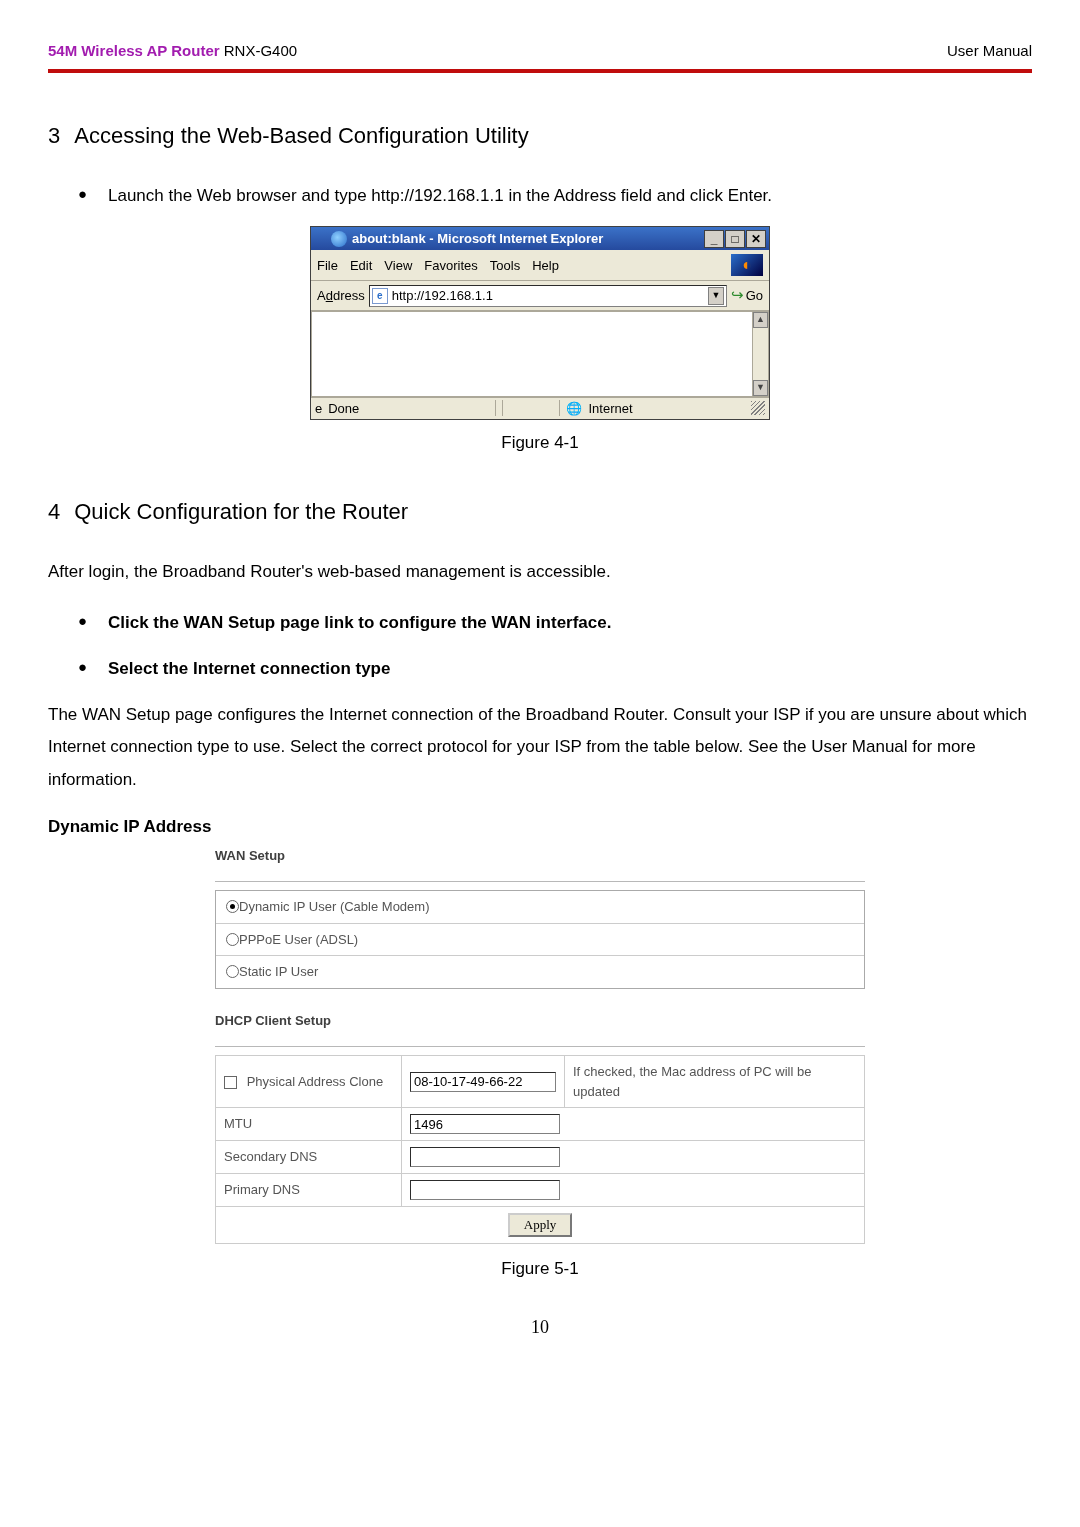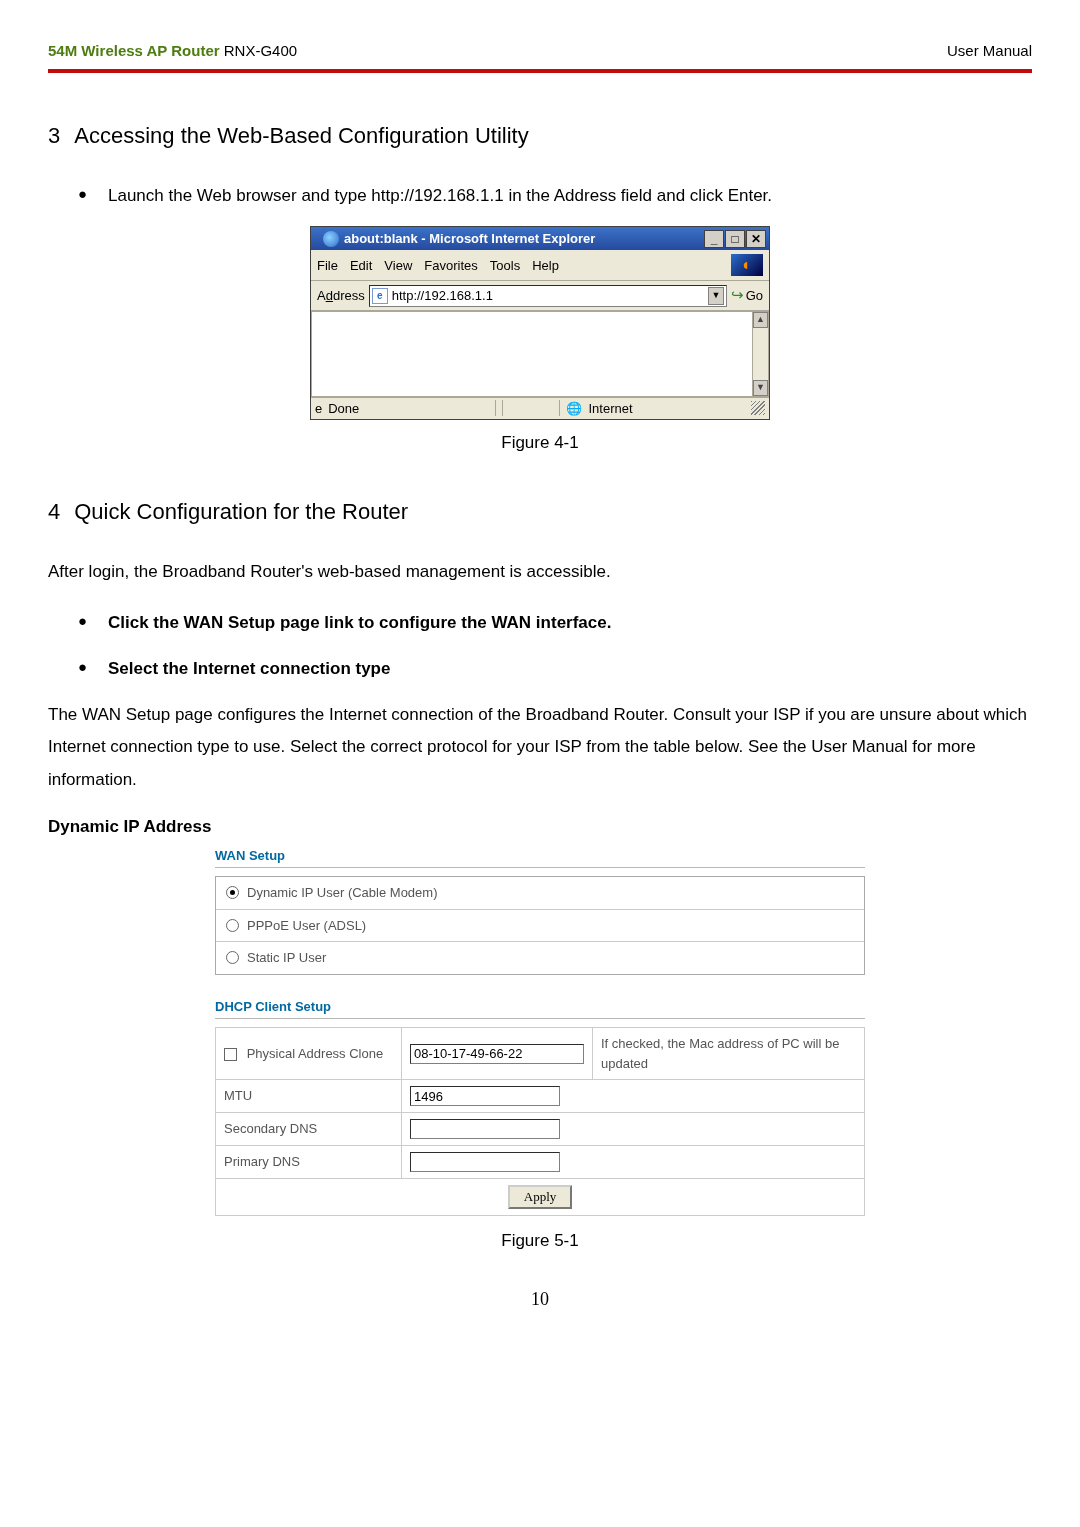--- a/index.html
+++ b/index.html
@@ -12,21 +12,21 @@
     margin: 0 auto;
     padding: 40px 48px 60px 48px;
     line-height: 1.5;
   }
   .page-header {
     display: flex;
     justify-content: space-between;
     font-size: 15px;
     padding-bottom: 4px;
   }
-  .page-header .left .red { color: #4d7c0f; font-weight: bold; }
+  .page-header .left .red { color: #a21caf; font-weight: bold; }
   .divider-red {
     height: 4px;
     background: #c00c0c;
     margin-top: 2px;
     margin-bottom: 46px;
   }
   h2.section {
     font-size: 22px;
     font-weight: normal;
     margin-bottom: 28px;
@@ -60,21 +60,21 @@
     border: 1px solid #404040;
     background: #ece9d8;
     font-family: Tahoma, Arial, sans-serif;
     font-size: 13px;
   }
   .ie-title {
     background: linear-gradient(to bottom, #3b72c8, #254a9e);
     color: #fff;
     display: flex;
     align-items: center;
-    padding: 2px 3px 2px 12px;
+    padding: 2px 3px 2px 20px;
     font-weight: bold;
     font-size: 13px;
   }
   .ie-title .ie-icon-e {
     width: 16px; height: 16px;
     background: radial-gradient(circle at 40% 40%, #8fd0ff, #2a6eca);
     border-radius: 50%;
     margin-right: 5px;
     display:inline-block;
   }
@@ -174,35 +174,34 @@
   
   .wan-fig {
     width: 650px;
     margin: 6px auto 12px auto;
     font-family: Tahoma, Arial, sans-serif;
     font-size: 13px;
     color: #555;
   }
   .wan-title {
     font-weight: bold;
-    color: #0369a1;
-    padding-bottom: 2px;
+    color: #404040;
+    padding-bottom: 16px;
     border-bottom: 1px solid #b8b8b8;
     margin-bottom: 8px;
   }
   .wan-box {
     border: 1px solid #aaa;
     background:#fff;
   }
   .wan-row {
     padding: 6px 10px;
     border-bottom: 1px solid #ccc;
     display:flex;
     align-items:center;
-    gap:8px;
   }
   .wan-row:last-child { border-bottom:none; }
   .radio-dot {
     width:13px;height:13px;border:1px solid #666;border-radius:50%;
     display:inline-flex;align-items:center;justify-content:center;
   }
   .radio-dot.checked::after {
     content:'';width:5px;height:5px;background:#000;border-radius:50%;
   }
   .dhcp { margin-top:22px; }
@@ -333,21 +332,21 @@
   <div class="dhcp">
     <div class="wan-title">DHCP Client Setup</div>
     <table class="dhcp-table">
       <tbody>
           <tr>
         <td style="width:186px;">
           <span class="cb"></span>
           <span>Physical Address Clone</span>
         </td>
         <td style="width:160px;">
-          <input class="tinput" style="width: 174px;" value="08-10-17-49-66-22">
+          <input class="tinput" style="width: 146px;" value="08-10-17-49-66-22">
         </td>
         <td>If checked, the Mac address of PC will be updated</td>
       </tr>
       <tr>
         <td>MTU</td>
         <td colspan="2">
           <input class="tinput" style="width: 150px;" value="1496">
         </td>
       </tr>
       <tr>

